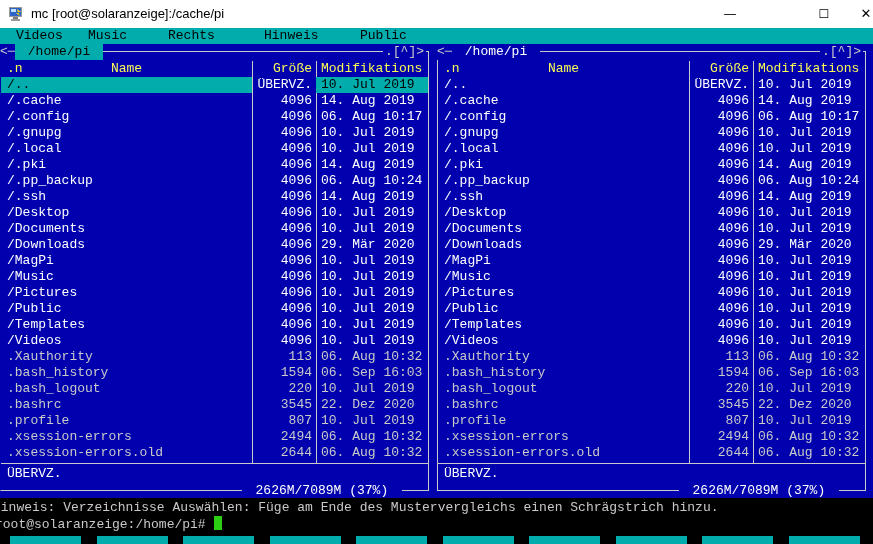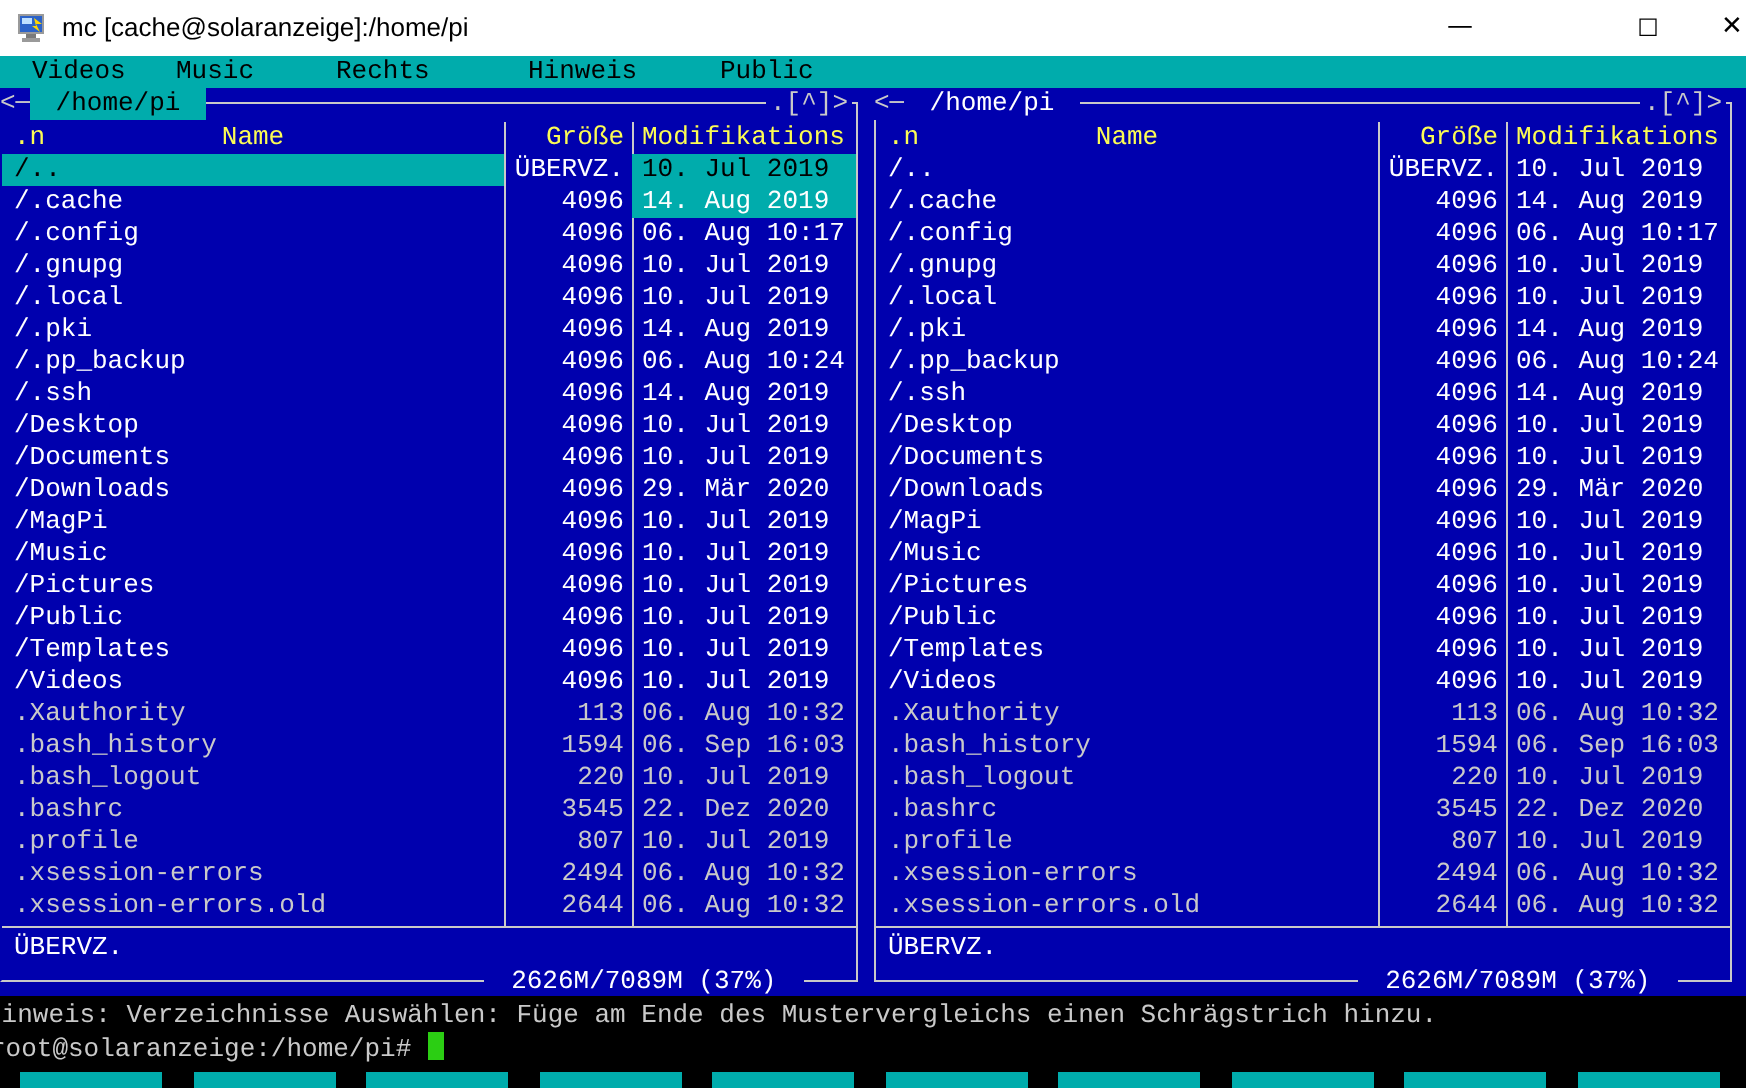--- a/index.html
+++ b/index.html
@@ -43,21 +43,21 @@
   .hdr-sort{left:6px;}
   .hdr-name{left:0;width:251px;text-align:center;}
   .hdr-size{left:252px;width:59px;text-align:right;}
   .hdr-mod{left:320px;}
   .vsep{position:absolute;top:9px;height:402px;width:1px;background:var(--border);}
   .vsep.s1{left:251px;} .vsep.s2{left:315px;}
   .hsep{position:absolute;top:411px;left:0;right:0;height:1px;background:var(--border);}
   .row{position:absolute;left:0;right:0;height:16px;white-space:pre;}
   .row .c-name{position:absolute;left:6px;height:16px;}
   .row .c-size{position:absolute;left:252px;width:59px;height:16px;text-align:right;}
-  .row .c-mod{position:absolute;left:320px;height:32px;}
+  .row .c-mod{position:absolute;left:320px;height:16px;}
   .row.dir, .row.updir{color:var(--white);}
   .row.file{color:var(--gray);}
   .row.sel .c-name{left:0;width:251px;background:var(--cyan);color:#000;padding-left:6px;}
   .row.sel .c-mod{left:315px;width:112px;background:var(--cyan);color:#000;padding-left:5px;}
   .mini-status{position:absolute;top:414px;left:6px;color:var(--white);white-space:pre;}
   .usage{position:absolute;top:431px;right:26px;height:16px;background:var(--blue);
          color:var(--white);padding:0 6px;white-space:pre;}
 
   
   .termarea{position:absolute;top:498px;left:0;width:873px;height:46px;background:#000;}
@@ -76,21 +76,21 @@
     <span class="app-icon">
       <svg width="17" height="16" viewBox="0 0 17 16">
         <rect x="1" y="1" width="13" height="10" fill="#9A9A9A"></rect>
         <rect x="2" y="2" width="11" height="8" fill="#2C63C8"></rect>
         <rect x="3" y="3" width="5" height="3" fill="#BFE0FF"></rect>
         <polygon points="9,3 13,6 10,6 12,10 8,7 10,7" fill="#FFD400"></polygon>
         <rect x="5" y="11" width="5" height="2" fill="#7A7A7A"></rect>
         <rect x="3" y="13" width="9" height="2" fill="#9A9A9A"></rect>
       </svg>
     </span>
-    <span class="win-title">mc [cache@solaranzeige]:/home/pi</span>
+    <span class="win-title">mc [root@solaranzeige]:/cache/pi</span>
     <span class="win-btn btn-min">—</span>
     <span class="win-btn btn-max">☐</span>
     <span class="win-btn btn-close">✕</span>
   </div>
 
   <div class="menubar" id="menubar">
       <div class="menu-item" style="left: 16px;">Videos</div>
       <div class="menu-item" style="left: 88px;">Music</div>
       <div class="menu-item" style="left: 168px;">Rechts</div>
       <div class="menu-item" style="left: 264px;">Hinweis</div>

